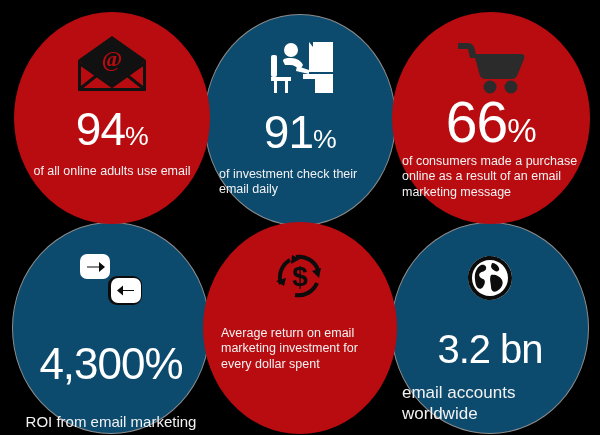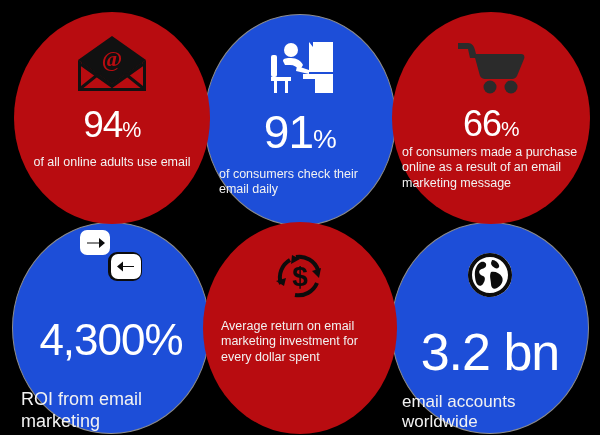--- a/index.html
+++ b/index.html
@@ -22,21 +22,21 @@
     border-radius: 50%;
     display: flex;
     flex-direction: column;
     align-items: center;
     box-sizing: border-box;
   }
   .stat-circle.red {
     background: #B80C10;
   }
   .stat-circle.black {
-    background: #1d4ed8;
+    background: #0c4a6e;
     border: 1px solid #8c8c8c;
   }
 
   
   .z-low  { z-index: 1; }
   .z-high { z-index: 3; }
 
   .icon-wrap {
     display: flex;
     align-items: flex-end;
@@ -74,32 +74,32 @@
   #c-44  { left: 203px; top: 222px; width: 194px; height: 212px; }
   #c-32  { left: 391px; top: 222px; width: 198px; height: 212px; }
 
   #c-94  .icon-wrap { height: 82px; }
   #c-91  .icon-wrap { height: 82px; }
   #c-66  .icon-wrap { height: 82px; }
   #c-roi .icon-wrap { height: 84px; }
   #c-44  .icon-wrap { height: 84px; }
   #c-32  .icon-wrap { height: 84px; }
 
-  #c-94  .stat-value { font-size: 37px; margin-top: 12px; }
+  #c-94  .stat-value { font-size: 46px; margin-top: 12px; }
   #c-91  .stat-value { font-size: 46px; margin-top: 12px; }
-  #c-66  .stat-value { font-size: 36px; margin-top: 12px; }
+  #c-66  .stat-value { font-size: 57px; }
   #c-roi .stat-value { font-size: 44px; margin-top: 22px; }
   #c-44  .stat-value { font-size: 44px; margin-top: 22px; }
-  #c-32  .stat-value { font-size: 52px; margin-top: 22px; }
+  #c-32  .stat-value { font-size: 40px; margin-top: 22px; }
 
   #c-94  .stat-label { font-size: 12.5px; margin-top: 12px; }
   #c-91  .stat-label { font-size: 12.5px; margin-top: 12px; }
   #c-66  .stat-label { font-size: 12.5px; margin-top: 3px; padding: 0 10px; }
-  #c-roi .stat-label { font-size: 18px; margin-top: 14px; padding: 0 8px; }
-  #c-44  .stat-label { font-size: 12.5px; margin-top: 13px; padding: 0 18px; }
+  #c-roi .stat-label { font-size: 15px; margin-top: 14px; padding: 0 8px; }
+  #c-44  .stat-label { font-size: 12.5px; margin-top: 20px; padding: 0 18px; }
   #c-32  .stat-label { font-size: 17px; margin-top: 14px; padding: 0 10px; }
 </style>
 </head>
 <body>
 
 <div id="canvas">
 
   <div class="stat-circle red z-high" id="c-94">
     <div class="icon-wrap">
       <svg width="78" height="60" viewBox="0 0 78 60" aria-hidden="true">
@@ -144,21 +144,21 @@
           <rect x="52" y="40" width="18" height="14"></rect>
 
           <path d="M50,3 L70,3 L70,33 L50,33 Z"></path>
           <path d="M46,3 L50,8 L50,33 L46,33 Z"></path>
         </g>
       </svg>
     </div>
     <div class="stat-value">
       <span>91</span><span class="suffix-sm">%</span>
     </div>
-    <div class="stat-label">of consumers check their email daily</div>
+    <div class="stat-label">of investment check their email daily</div>
   </div>
 
   <div class="stat-circle red z-high" id="c-66">
     <div class="icon-wrap">
       <svg width="72" height="56" viewBox="0 0 72 56" aria-hidden="true">
         <g fill="#2b2b2b">
 
           <path d="M3,5 L13,5 C17,5 19,8 20,12 L22,20 L15,20 L13,11 L3,11 Z"></path>
 
           <path d="M19,16 L66,16 C69,16 70,18 69,21 L62,38 C61,40 59,41 57,41 L30,41 C28,41 26,40 25,38 Z"></path>

